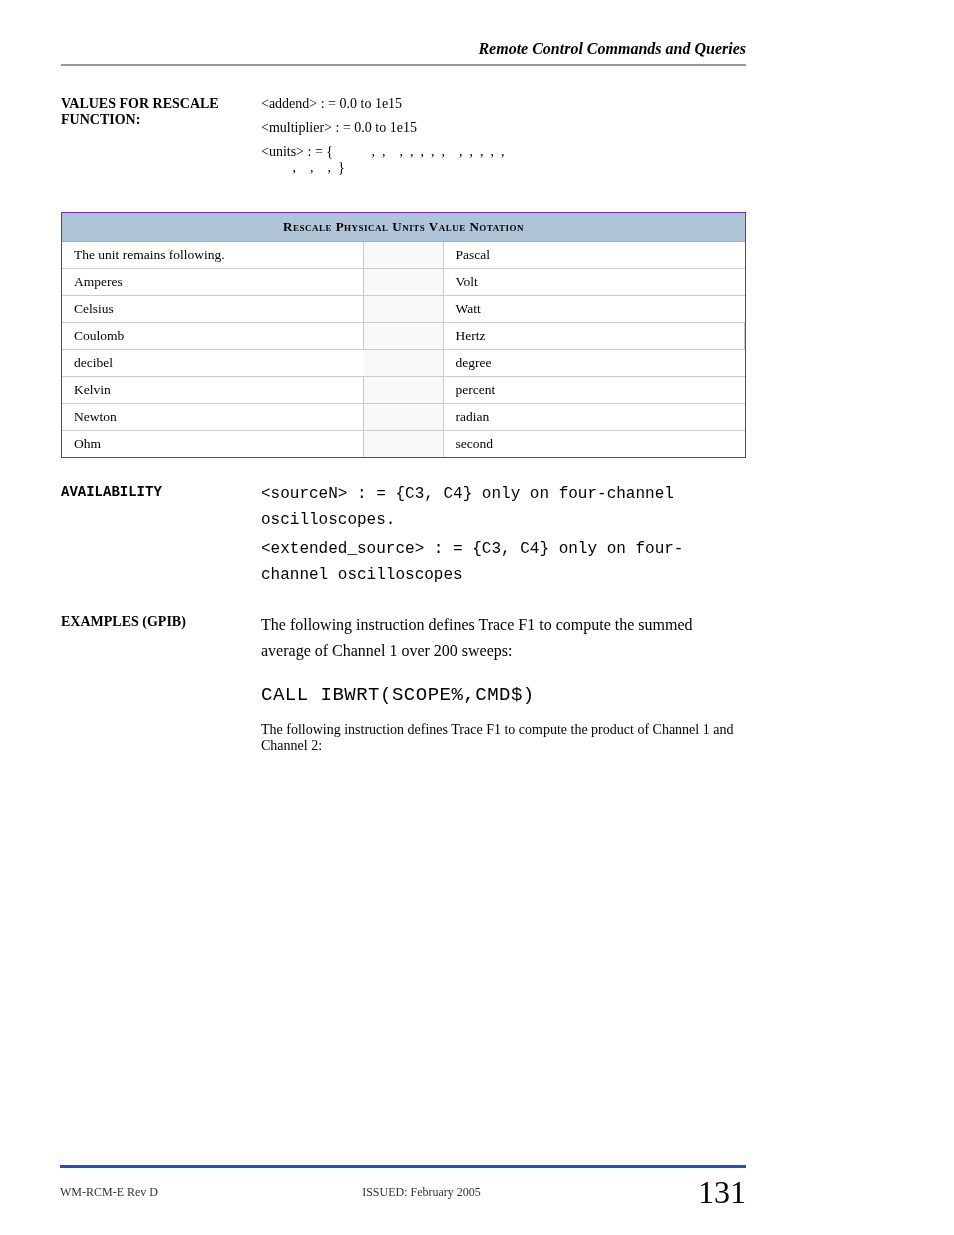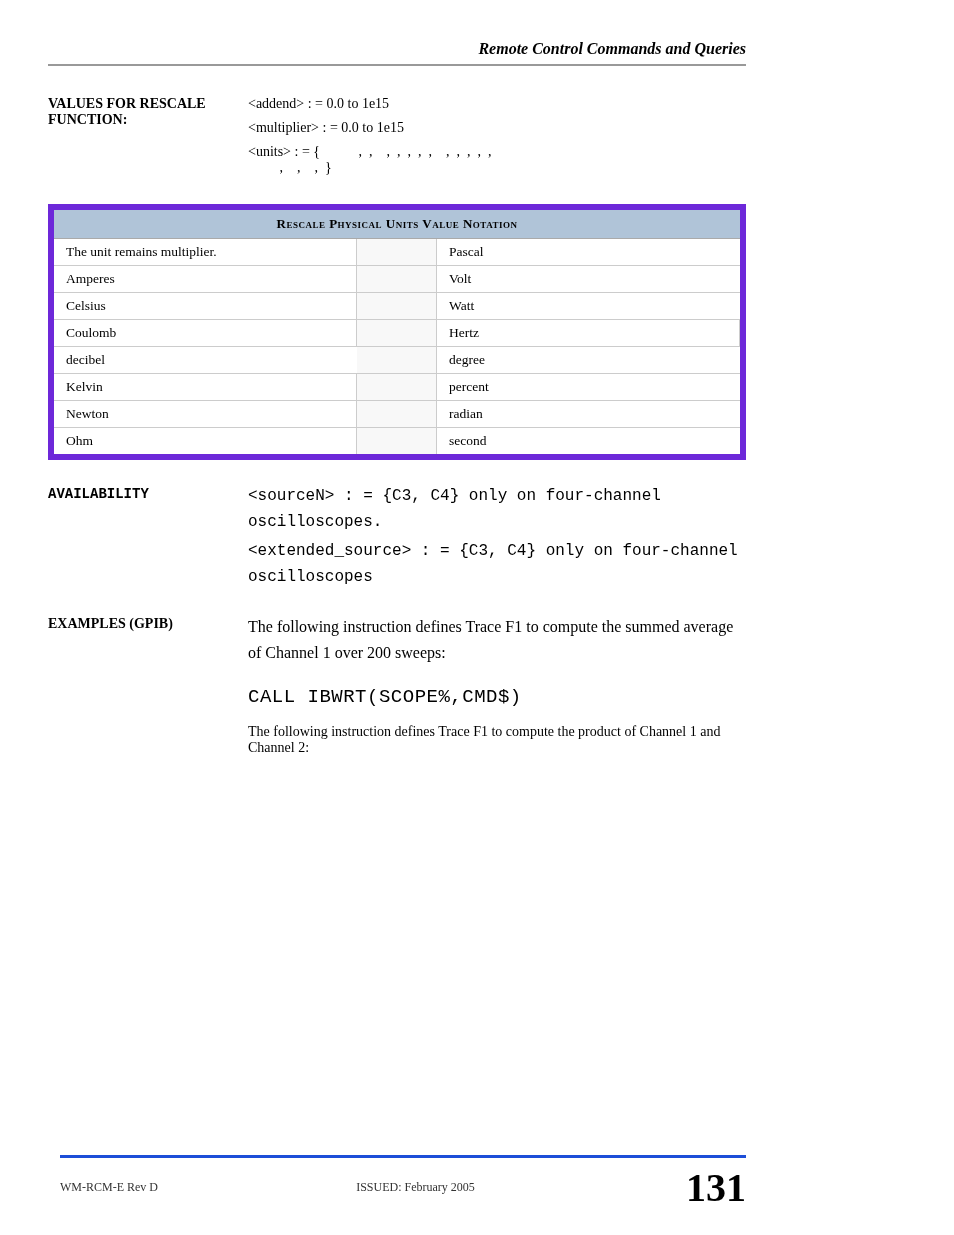--- a/index.html
+++ b/index.html
@@ -14,21 +14,21 @@
       width: 954px;
       min-height: 1235px;
       position: relative;
       font-size: 14px;
       color: #000000;
     }
 
     .page {
       width: 806px;
       min-height: 1235px;
-      padding: 40px 60px 40px 48px;
+      padding: 40px 60px 40px 61px;
       position: relative;
     }
 
     
     .page-header {
       display: flex;
       justify-content: flex-end;
       align-items: center;
       border-bottom: 2px solid #999;
       padding-bottom: 6px;
@@ -46,22 +46,22 @@
       font-size: 14px;
       flex: 1;
     }
 
     .section-content .line {
       margin-bottom: 8px;
     }
 
     
     .table-container {
-      margin: 20px 0 24px 0;
-      border: 6px solid #6d28d9;
+      margin: 28px 0 24px 0;
+      border: 1px solid #6d28d9;
     }
 
     .table-header-row {
       background-color: #b0c4d8;
       text-align: center;
       padding: 6px 10px;
       font-size: 13px;
       font-variant: small-caps;
       font-weight: bold;
       letter-spacing: 0.5px;
@@ -134,22 +134,22 @@
       display: flex;
       justify-content: space-between;
       align-items: center;
       border-top: 3px solid #1d4ed8;
       padding-top: 6px;
       font-size: 12px;
       color: #333;
     }
 
     .page-number {
-      font-size: 40px;
-      font-weight: bold;
+      font-size: 32px;
+      font-weight: normal;
       color: #000;
       margin-left: 13px;
     }
 
     .values-section {
       display: flex;
       margin-bottom: 4px;
       align-items: flex-start;
     }
 
@@ -185,21 +185,21 @@
         &lt;units&gt; : = {&nbsp;&nbsp;&nbsp;&nbsp;&nbsp;&nbsp;&nbsp;&nbsp;&nbsp;&nbsp; , &nbsp;,&nbsp;&nbsp;&nbsp; , &nbsp;, &nbsp;, &nbsp;, &nbsp;,&nbsp;&nbsp;&nbsp; , &nbsp;, &nbsp;, &nbsp;, &nbsp;,<br>
         &nbsp;&nbsp;&nbsp;&nbsp;&nbsp;&nbsp;&nbsp;&nbsp;&nbsp;, &nbsp;&nbsp;&nbsp;, &nbsp;&nbsp;&nbsp;, &nbsp;}
       </div>
     </div>
   </div>
 
   <div class="table-container">
     <div class="table-header-row">Rescale Physical Units Value Notation</div>
     <div class="table-body">
 
-      <div class="table-cell">The unit remains multiplier.</div>
+      <div class="table-cell">The unit remains following.</div>
       <div class="table-cell mid"></div>
       <div class="table-cell last">Pascal</div>
 
       <div class="table-cell">Amperes</div>
       <div class="table-cell mid"></div>
       <div class="table-cell last">Volt</div>
 
       <div class="table-cell">Celsius</div>
       <div class="table-cell mid"></div>
       <div class="table-cell last">Watt</div>

